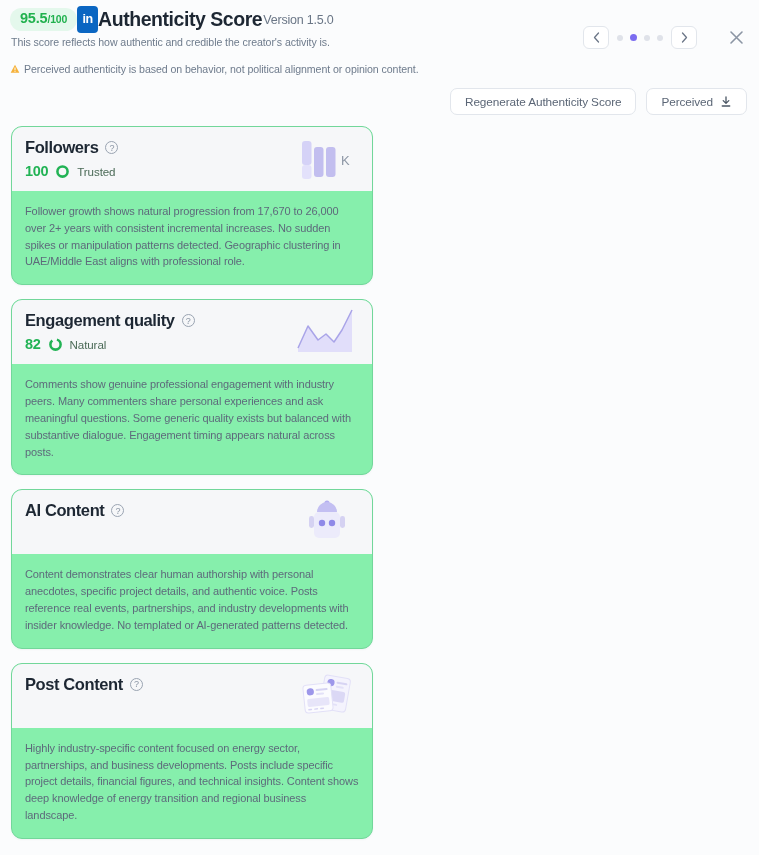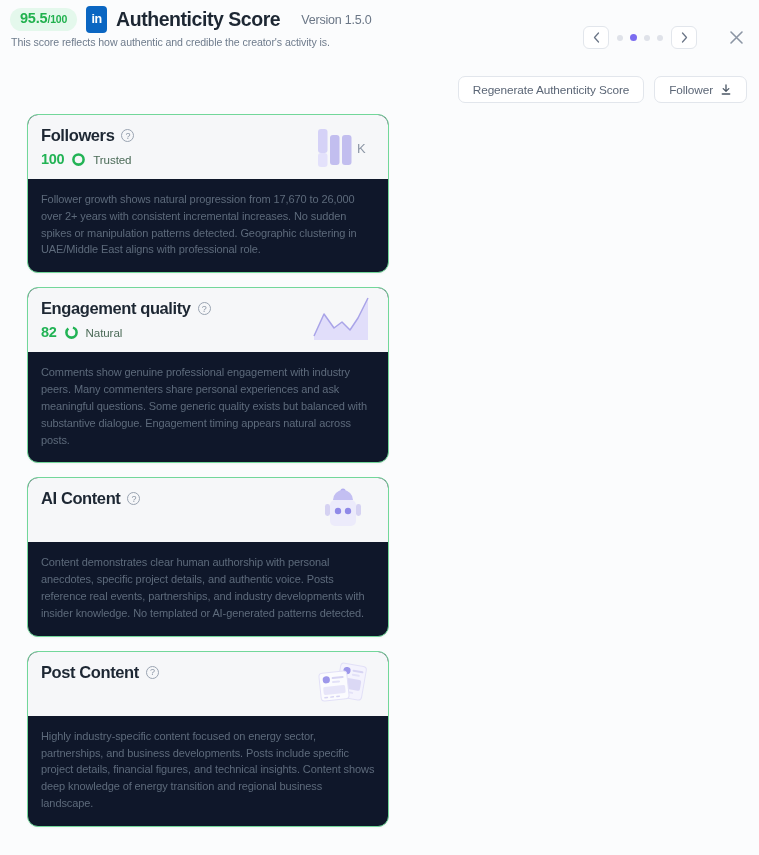--- a/index.html
+++ b/index.html
@@ -7,35 +7,35 @@
     width: 759px; height: 855px;
     background: #f7f8fa;
     font-family: "Liberation Sans", sans-serif;
     color: #2b3440;
     overflow: hidden;
   }
   .page { position: relative; width: 759px; height: 855px; background:#fbfcfd; }
 
   
   .header { position: relative; padding: 6px 10px 0 10px; }
-  .title-row { display: flex; align-items: center; gap: 9px; }
+  .title-row { display: flex; align-items: center; }
   .score-badge {
     background: #e4f8ec; color: #21b14e; border-radius: 13px;
     padding: 3px 10px 4px 10px; font-size: 14.5px; font-weight: 700;
     letter-spacing: -0.2px; line-height: 1.1; white-space: nowrap;
   }
   .score-badge .denom { font-size: 10.5px; font-weight: 700; }
   .li-icon {
     width: 21px; height: 27px; background: #0a66c2; border-radius: 4px;
     display: flex; align-items: center; justify-content: center;
     color: #fff; font-size: 12.5px; font-weight: 700; letter-spacing: -0.6px;
     font-family: "Liberation Sans", sans-serif; padding-bottom: 1px;
   }
   .app-title { font-size: 19.5px; font-weight: 700; color: #1d2733; letter-spacing: -0.45px; }
-  .app-version { font-size: 12.5px; color: #6a7686; margin-left: 12px; letter-spacing:-0.2px; }
+  .app-version { font-size: 12.5px; color: #6a7686; margin-left: 1px; letter-spacing:-0.2px; }
 
   .subtitle { font-size: 10.6px; color: #6e7b8c; margin: 3px 0 15px 1px; letter-spacing: -0.08px; }
   .warn-line { display: flex; align-items: flex-start; gap: 4px; font-size: 10.6px; color: #6e7b8c; margin-top: 2px; letter-spacing: -0.08px;}
   .tri { flex: 0 0 auto; margin-top: 1px; }
 
   
   .pager { position: absolute; right: 62px; top: 26px; display: flex; align-items: center; gap: 8px; }
   .pg-btn {
     width: 26px; height: 23px; border: 1px solid #e2e6ec; border-radius: 6px;
     background: #fff; display: flex; align-items: center; justify-content: center;
@@ -54,23 +54,23 @@
   .actions { display: flex; justify-content: flex-end; gap: 10px; padding: 13px 12px 0 0; margin-left: 19px; }
   .btn {
     border: 1px solid #e2e6ec; background: #fff; border-radius: 7px;
     height: 27px; padding: 0 14px; display: flex; align-items: center; gap: 7px;
     font-size: 11.8px; color: #5b6676; letter-spacing: -0.1px; white-space: nowrap;
   }
 
   
   .grid { padding: 11px 11px 0 11px; display: flex; flex-wrap: wrap; gap: 14px 14px; }
   .card {
-    width: 362px; background: #0f172a; border: 1.4px solid #72d79a; border-radius: 11px;
+    width: 362px; background: #86efac; border: 1.4px solid #72d79a; border-radius: 11px;
     overflow: hidden; box-shadow: 0 1px 2px rgba(20,40,60,.04);
-    display: flex; flex-direction: column; margin-left: 16px;
+    display: flex; flex-direction: column;
   }
   .card-head {
     background: #f6f7f9; padding: 11px 13px 9px 13px; position: relative; min-height: 64px;
   }
   .card-title { font-size: 16.5px; font-weight: 700; color: #1d2733; letter-spacing: -0.4px; display: flex; align-items: center; gap: 7px;}
   .qmark { width: 13px; height: 13px; border: 1.2px solid #9aa4b2; border-radius: 50%;
            color: #8a95a4; font-size: 9px; display: flex; align-items: center; justify-content: center;
            font-weight: 400; flex: 0 0 auto; }
   .score-row { display: flex; align-items: center; gap: 7px; margin-top: 6px; }
   .score-num { font-size: 14.5px; font-weight: 700; color: #22b355; letter-spacing: -0.3px; }
@@ -91,20 +91,28 @@
         <span>95.5</span><span class="denom">/100</span>
       </div>
       <div class="li-icon">
         <span>in</span>
       </div>
       <div class="app-title">Authenticity Score</div>
       <div class="app-version">Version 1.5.0</div>
     </div>
     <div class="subtitle">This score reflects how authentic and credible the creator's activity is.</div>
 
+    <div class="warn-line">
+      <svg class="tri" width="10" height="10" viewBox="0 0 12 12">
+        <path d="M6 1 L11.2 10.5 L0.8 10.5 Z" fill="#f6b23a"></path>
+        <rect x="5.4" y="4.2" width="1.2" height="3.3" fill="#fff"></rect>
+        <rect x="5.4" y="8.2" width="1.2" height="1.2" fill="#fff"></rect>
+      </svg>
+      <span>Perceived authenticity is based on behavior, not political alignment or opinion content.</span>
+    </div>
 
     <div class="pager">
       <div class="pg-btn">
         <svg width="7" height="11" viewBox="0 0 7 11">
           <path d="M5.5 1 L1.5 5.5 L5.5 10" stroke="#6b7687" stroke-width="1.3" fill="none" stroke-linecap="round" stroke-linejoin="round"></path>
         </svg>
       </div>
       <div class="dots">
         <span class="dot"></span>
         <span class="dot active"></span>
@@ -123,21 +131,21 @@
         <path d="M2 2 L13 13 M13 2 L2 13" stroke="#8b95a4" stroke-width="1.6" stroke-linecap="round"></path>
       </svg>
     </div>
   </div>
 
   <div class="actions">
     <div class="btn">
       <span>Regenerate Authenticity Score</span>
     </div>
     <div class="btn">
-      <span>Follower</span>
+      <span>Perceived</span>
       <svg width="12" height="12" viewBox="0 0 12 12">
         <path d="M6 1 L6 7 M3.2 4.6 L6 7.4 L8.8 4.6" stroke="#4a5664" stroke-width="1.3" fill="none" stroke-linecap="round" stroke-linejoin="round"></path>
         <rect x="1.6" y="9.3" width="8.8" height="1.5" rx="0.7" fill="#4a5664"></rect>
       </svg>
     </div>
   </div>
 
   <div class="grid">
 
     <div class="card">

